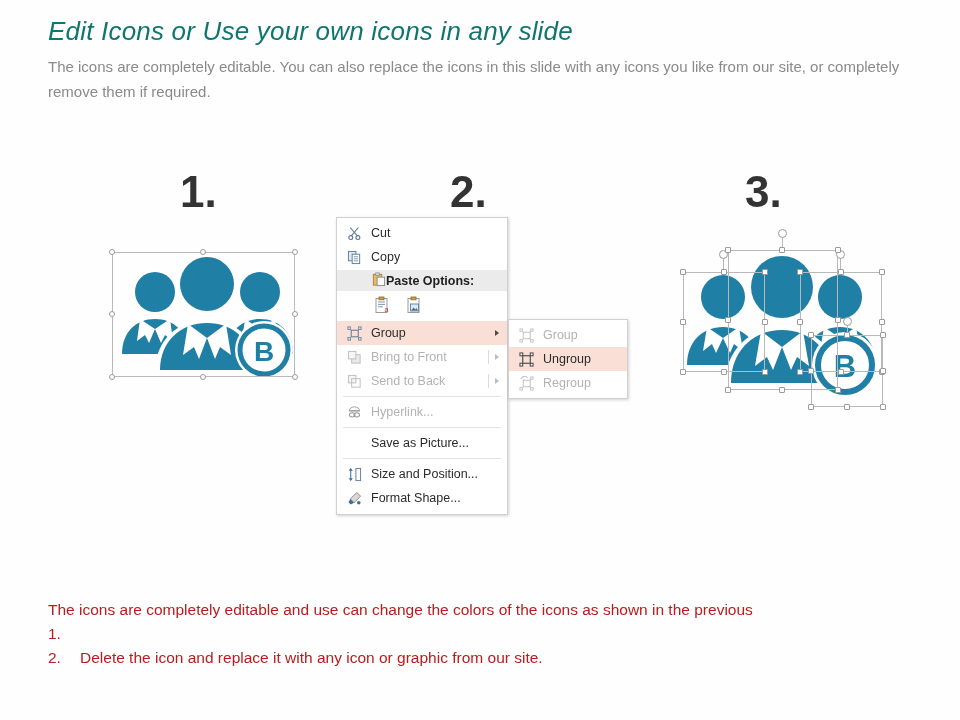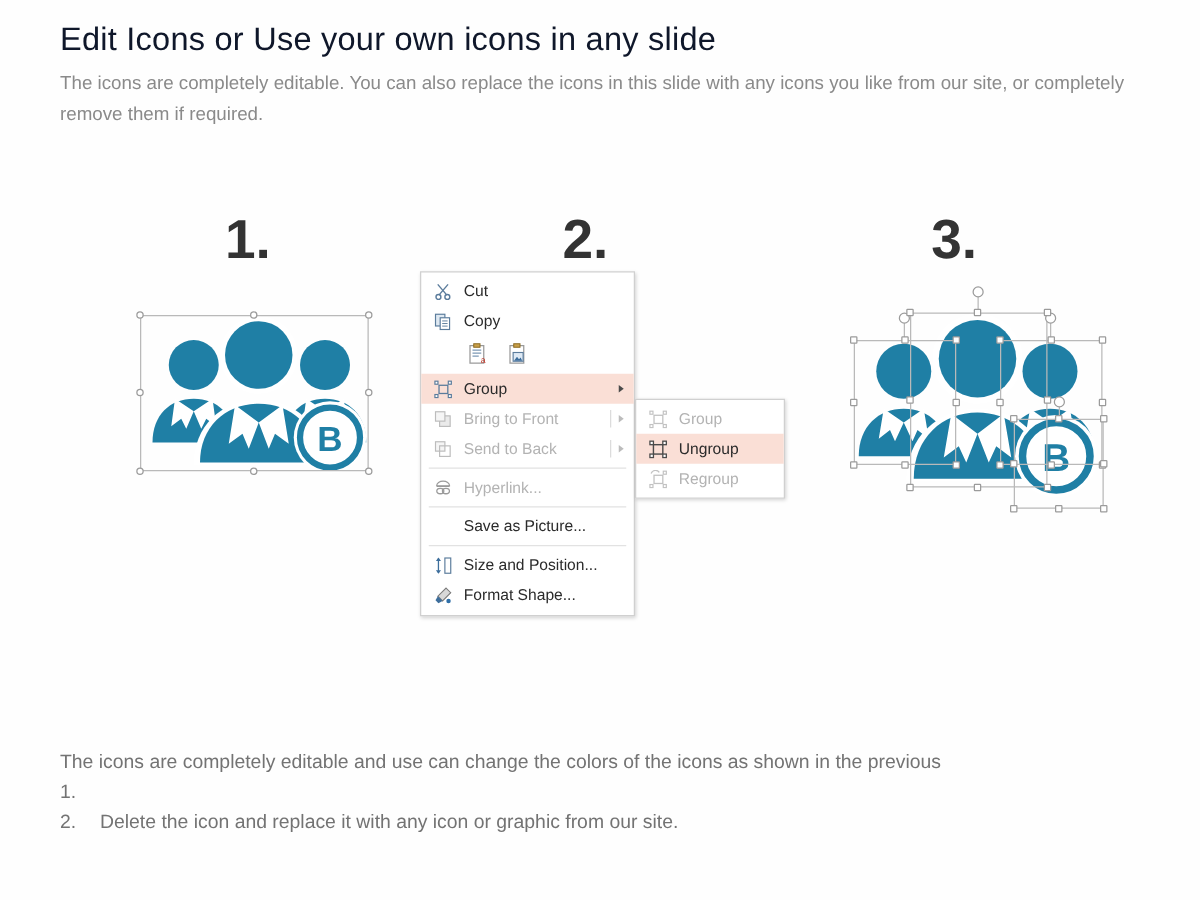--- a/index.html
+++ b/index.html
@@ -8,21 +8,21 @@
     background:#ffffff;
     font-family:"Liberation Sans", sans-serif;
     overflow:hidden;
     position:relative;
   }
   .slide{position:absolute;inset:0;background:#fefefe;}
 
   
   .title{
     position:absolute;left:48px;top:16px;
-    font-size:26px;color:#0f172a;
+    font-size:26px;font-style:italic;color:#0f766e;
     letter-spacing:.2px;white-space:nowrap;
   }
   .subtitle{
     position:absolute;left:48px;top:54px;width:860px;
     font-size:15px;line-height:25px;color:#8a8a8a;
   }
 
   
   .stepnum{
     position:absolute;font-size:44px;font-weight:bold;color:#333333;
@@ -95,21 +95,21 @@
   .submenu{
     position:absolute;left:508px;top:319px;width:120px;
     background:#ffffff;border:1px solid #d0d0d0;
     box-shadow:1px 1px 3px rgba(0,0,0,.18);
     font-size:12.5px;color:#2b2b2b;padding:3px 0;box-sizing:border-box;
   }
 
   
   .footer{
     position:absolute;left:48px;top:598px;width:890px;
-    font-size:15.5px;line-height:24px;color:#737373;
+    font-size:15.5px;line-height:24px;color:#b91c1c;
   }
   .footer .fline{display:block;}
   .footer ol{margin:0;padding:0;list-style:none;}
   .footer li{display:flex;gap:10px;}
   .footer li .num{width:22px;flex:none;}
 </style>
 </head>
 <body>
 
 <div class="slide">
@@ -265,20 +265,30 @@
           <rect x="1.5" y="1.5" width="8" height="10" fill="#dfe9f2" stroke="#5b7c9c" stroke-width="1"></rect>
           <rect x="5.5" y="4.5" width="8" height="10" fill="#ffffff" stroke="#5b7c9c" stroke-width="1"></rect>
           <line x1="7.2" y1="7.2" x2="11.8" y2="7.2" stroke="#5b7c9c" stroke-width=".8"></line>
           <line x1="7.2" y1="9.4" x2="11.8" y2="9.4" stroke="#5b7c9c" stroke-width=".8"></line>
           <line x1="7.2" y1="11.6" x2="11.8" y2="11.6" stroke="#5b7c9c" stroke-width=".8"></line>
         </svg>
       </span>
       <span class="lbl">Copy</span>
     </div>
 
+    <div class="pasteband">
+      <span class="mico">
+        <svg width="15" height="15" viewBox="0 0 16 16">
+          <rect x="2.5" y="2.5" width="9" height="11.5" fill="#e8b96a" stroke="#b0822e" stroke-width="1"></rect>
+          <rect x="5" y="1" width="4" height="2.6" fill="#d9d9d9" stroke="#8a8a8a" stroke-width=".8"></rect>
+          <rect x="6.5" y="5.5" width="8" height="9" fill="#ffffff" stroke="#8a8a8a" stroke-width="1"></rect>
+        </svg>
+      </span>
+      <span>Paste Options:</span>
+    </div>
 
     <div class="pasterow">
       <span>
         <svg width="18" height="18" viewBox="0 0 18 18">
           <rect x="3" y="2.5" width="11" height="14" fill="#ffffff" stroke="#9a9a9a" stroke-width="1"></rect>
           <rect x="6" y="1" width="5" height="2.8" fill="#c9a04a" stroke="#8a6a20" stroke-width=".8"></rect>
           <line x1="5" y1="6" x2="12" y2="6" stroke="#7d99b5" stroke-width="1"></line>
           <line x1="5" y1="8.4" x2="12" y2="8.4" stroke="#7d99b5" stroke-width="1"></line>
           <line x1="5" y1="10.8" x2="10" y2="10.8" stroke="#7d99b5" stroke-width="1"></line>
           <text x="11.5" y="16" font-family="Liberation Sans, sans-serif" font-size="7" fill="#c0392b">a</text>

